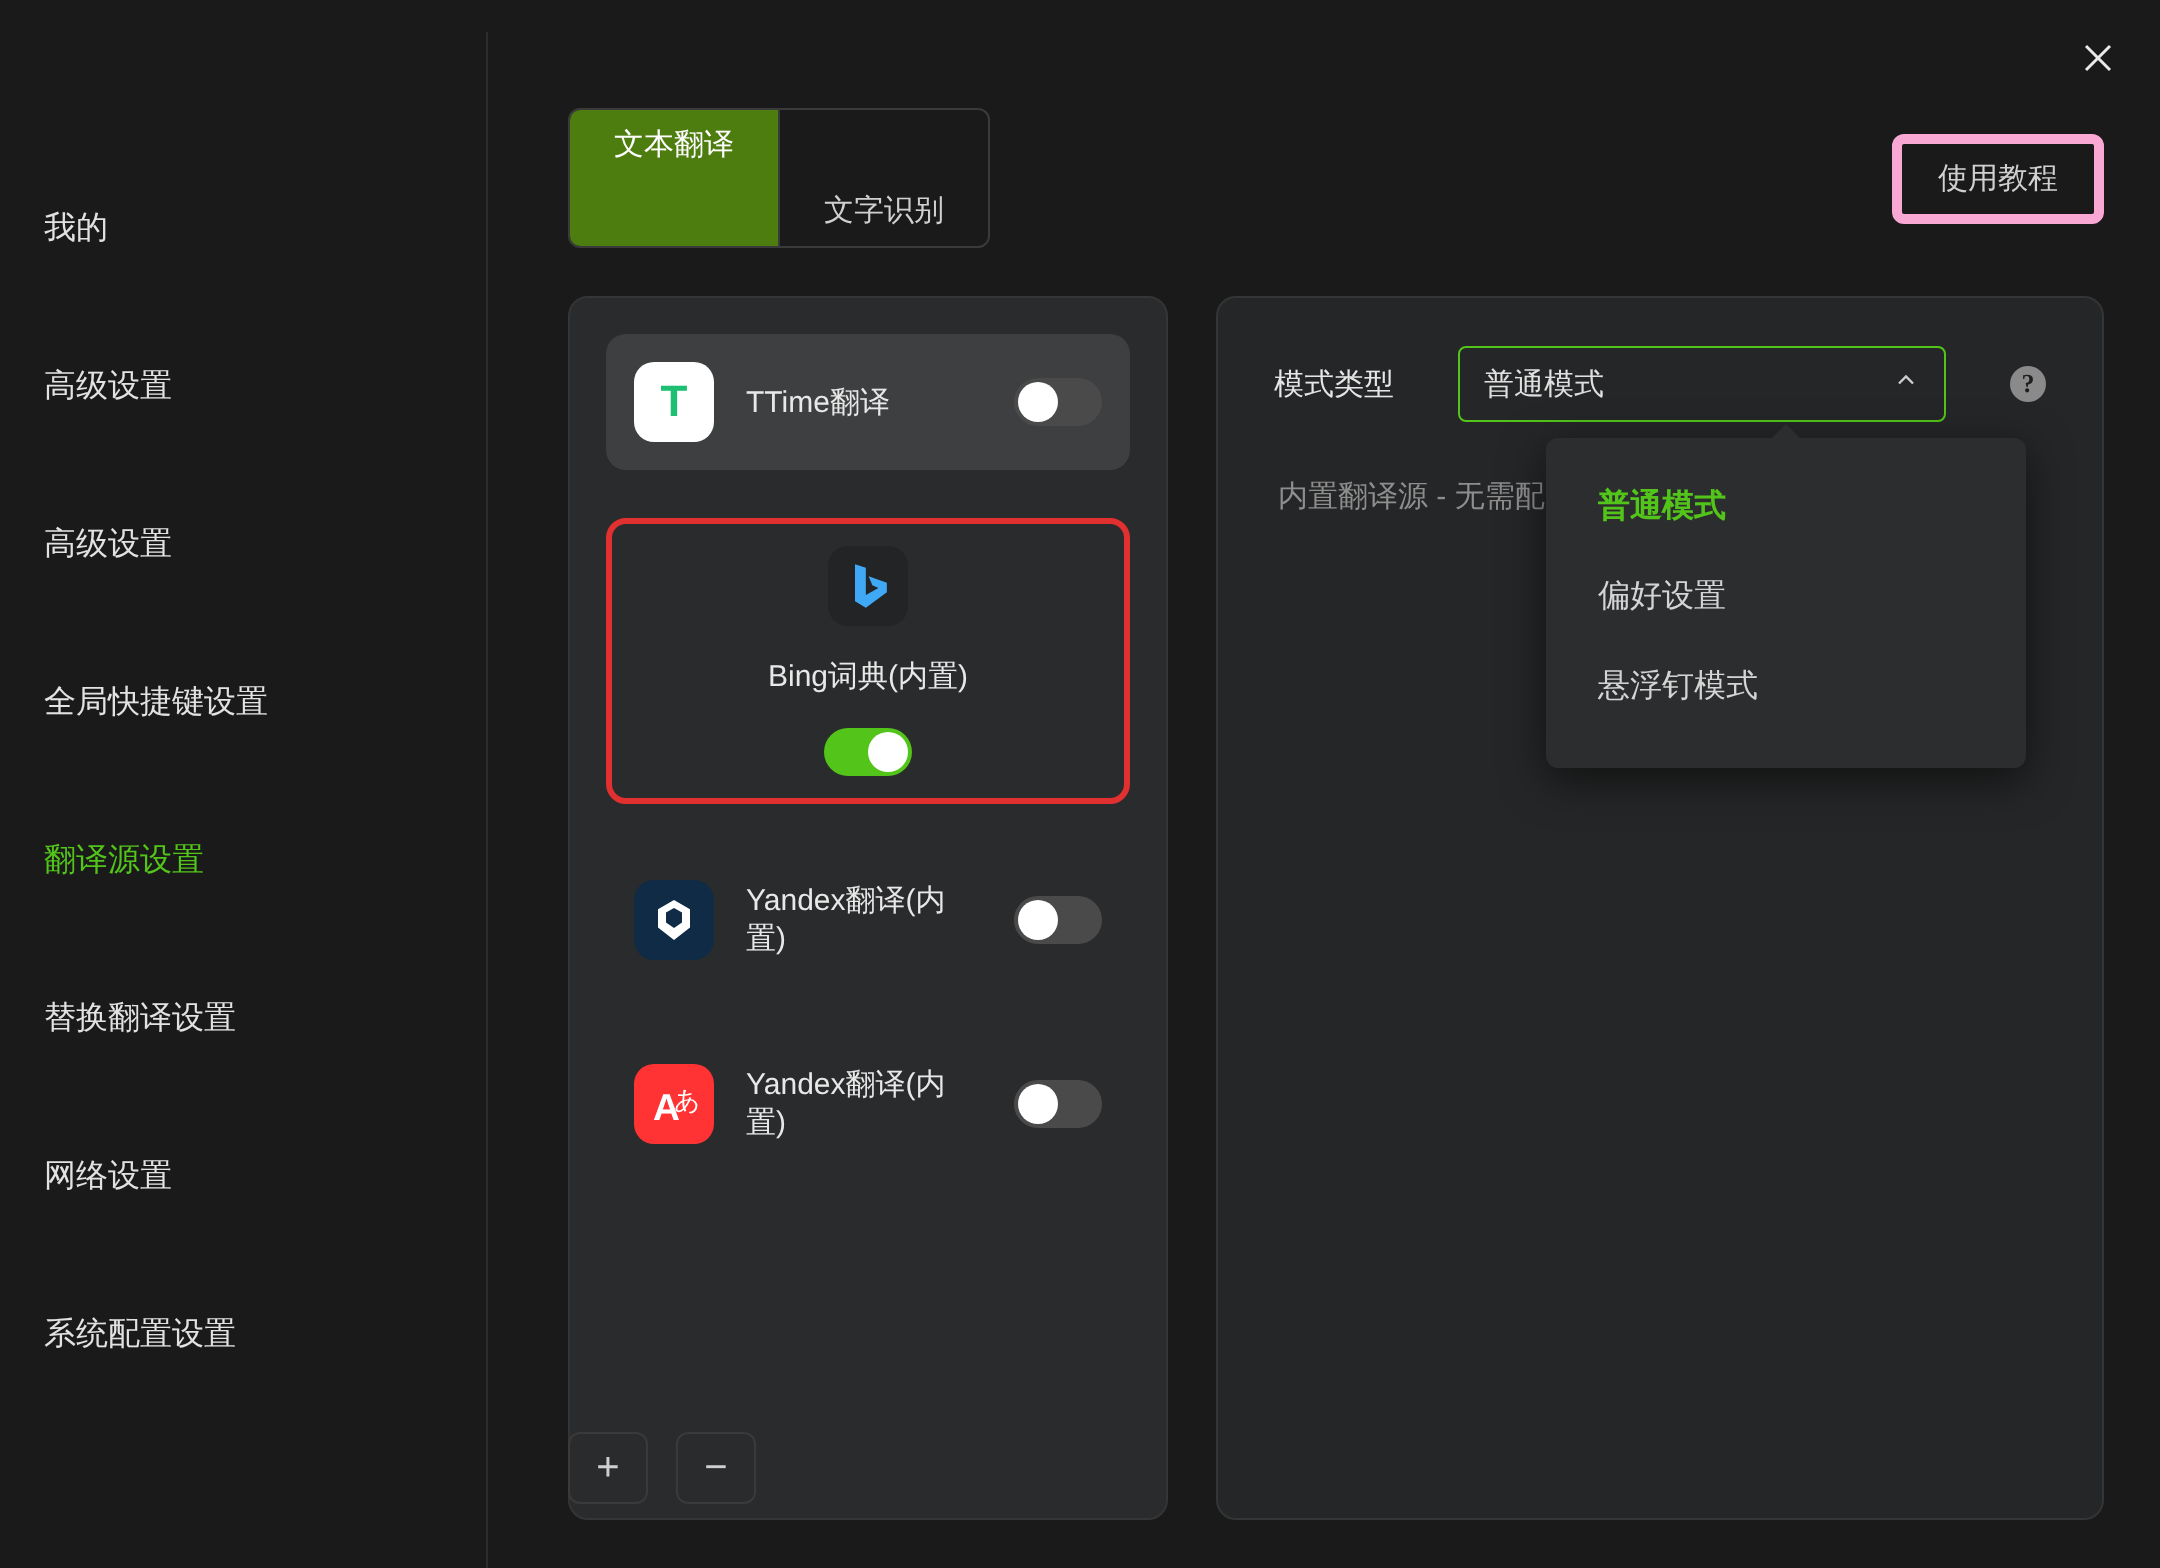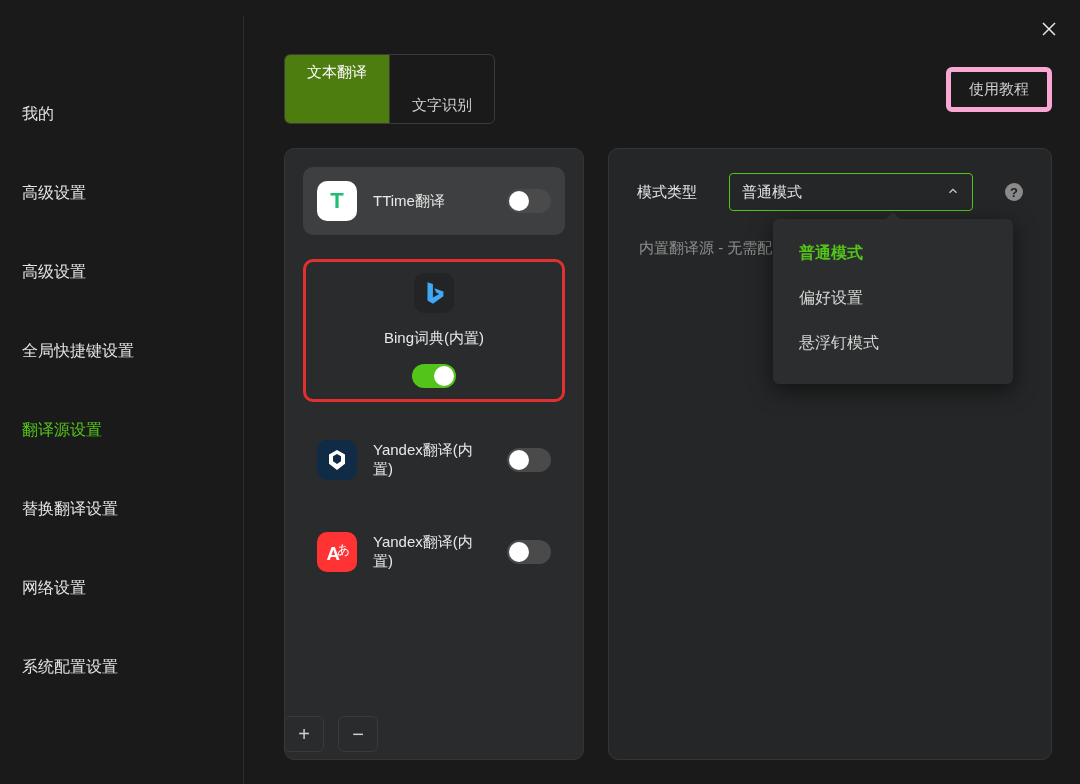--- a/index.html
+++ b/index.html
@@ -94,21 +94,21 @@
     position: absolute; left: 284px; bottom: 32px;
     display: flex; gap: 14px;
   }
   .iconbtn {
     width: 40px; height: 36px; border: 1px solid #3a3a3a; border-radius: 6px;
     display: flex; align-items: center; justify-content: center;
     color: #cfcfcf; font-size: 20px; cursor: pointer;
   }
   
   .mode-row {
-    display: flex; align-items: center; gap: 32px; position: relative;
+    display: flex; align-items: center; gap: 32px; position: relative; font-family: Liberation Serif, serif;
   }
   .mode-label { font-size: 15px; color: #e6e6e6; flex-shrink: 0; }
   .select {
     flex: 1; height: 38px; border: 1px solid #52c41a; border-radius: 4px;
     display: flex; align-items: center; padding: 0 12px;
     color: #e0e0e0; font-size: 15px; cursor: pointer;
     position: relative;
   }
   .select .chev { margin-left: auto; }
   .select .chev svg { width: 14px; height: 14px; stroke: #cfcfcf; stroke-width: 2; fill: none; }

